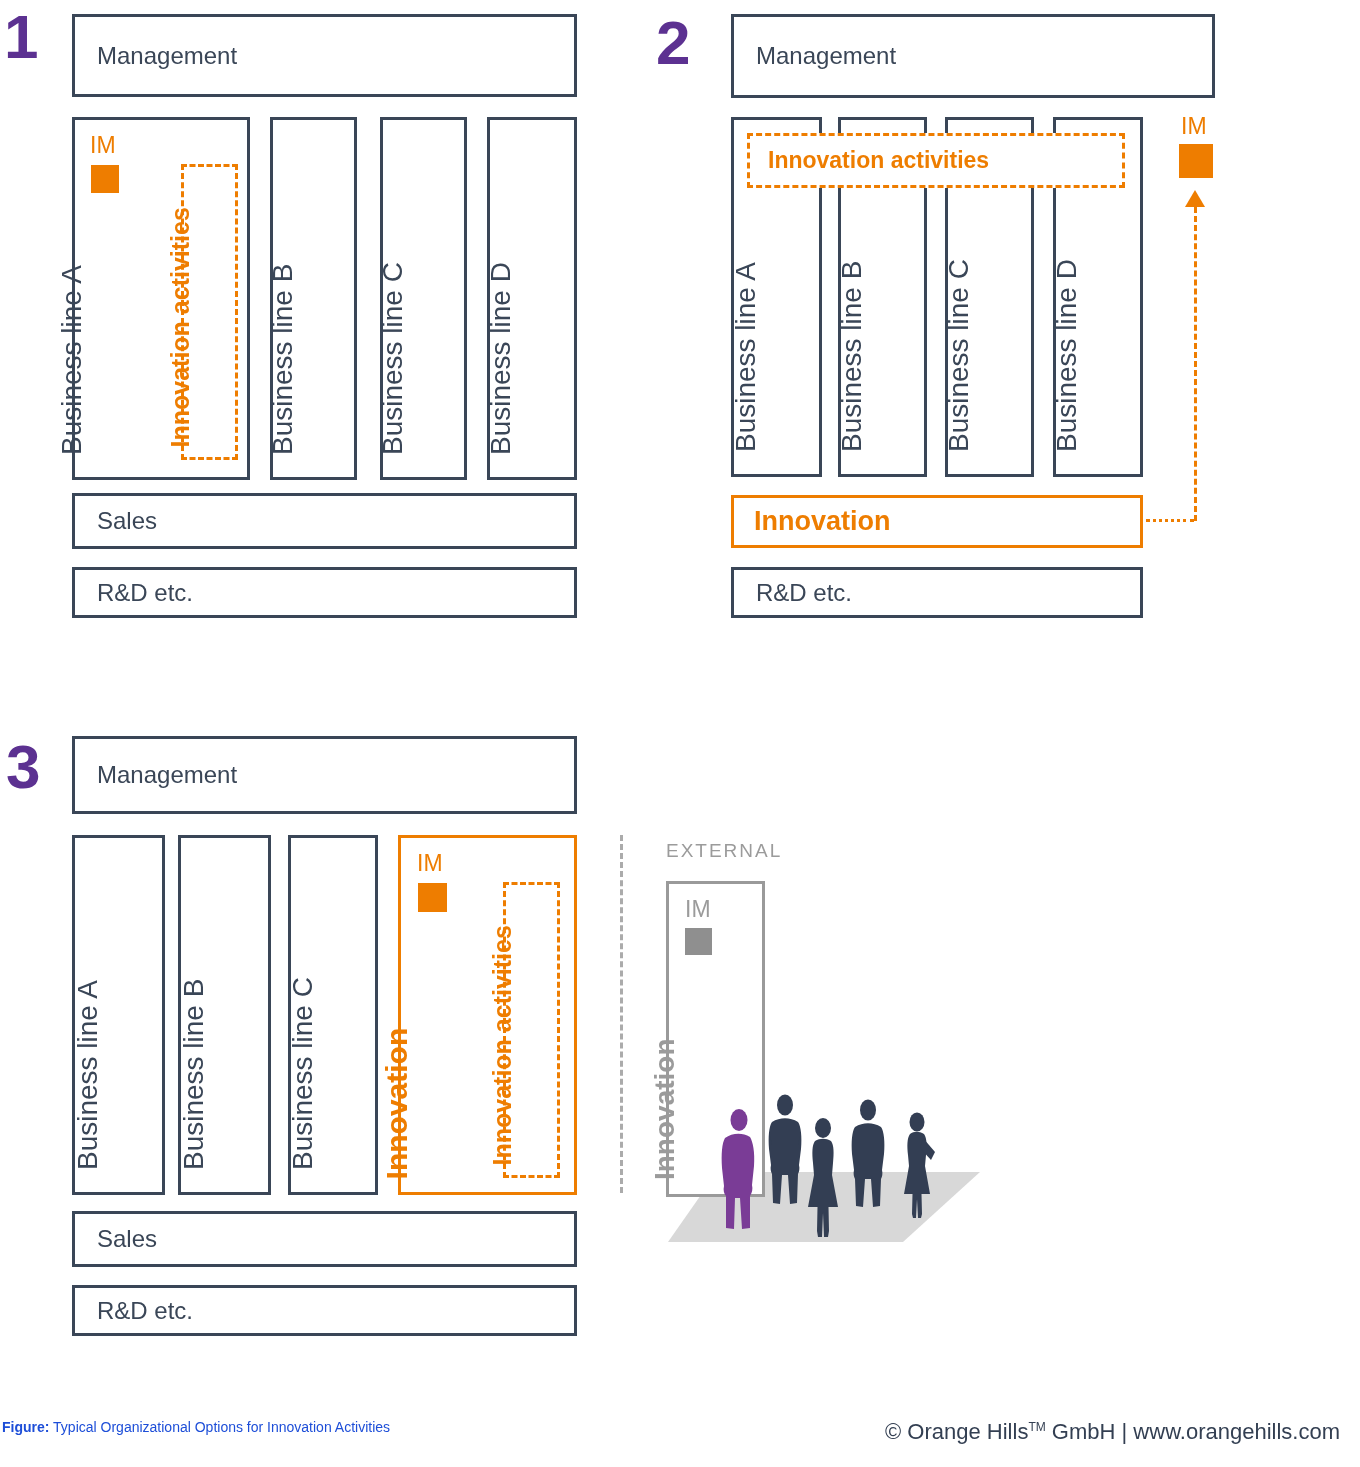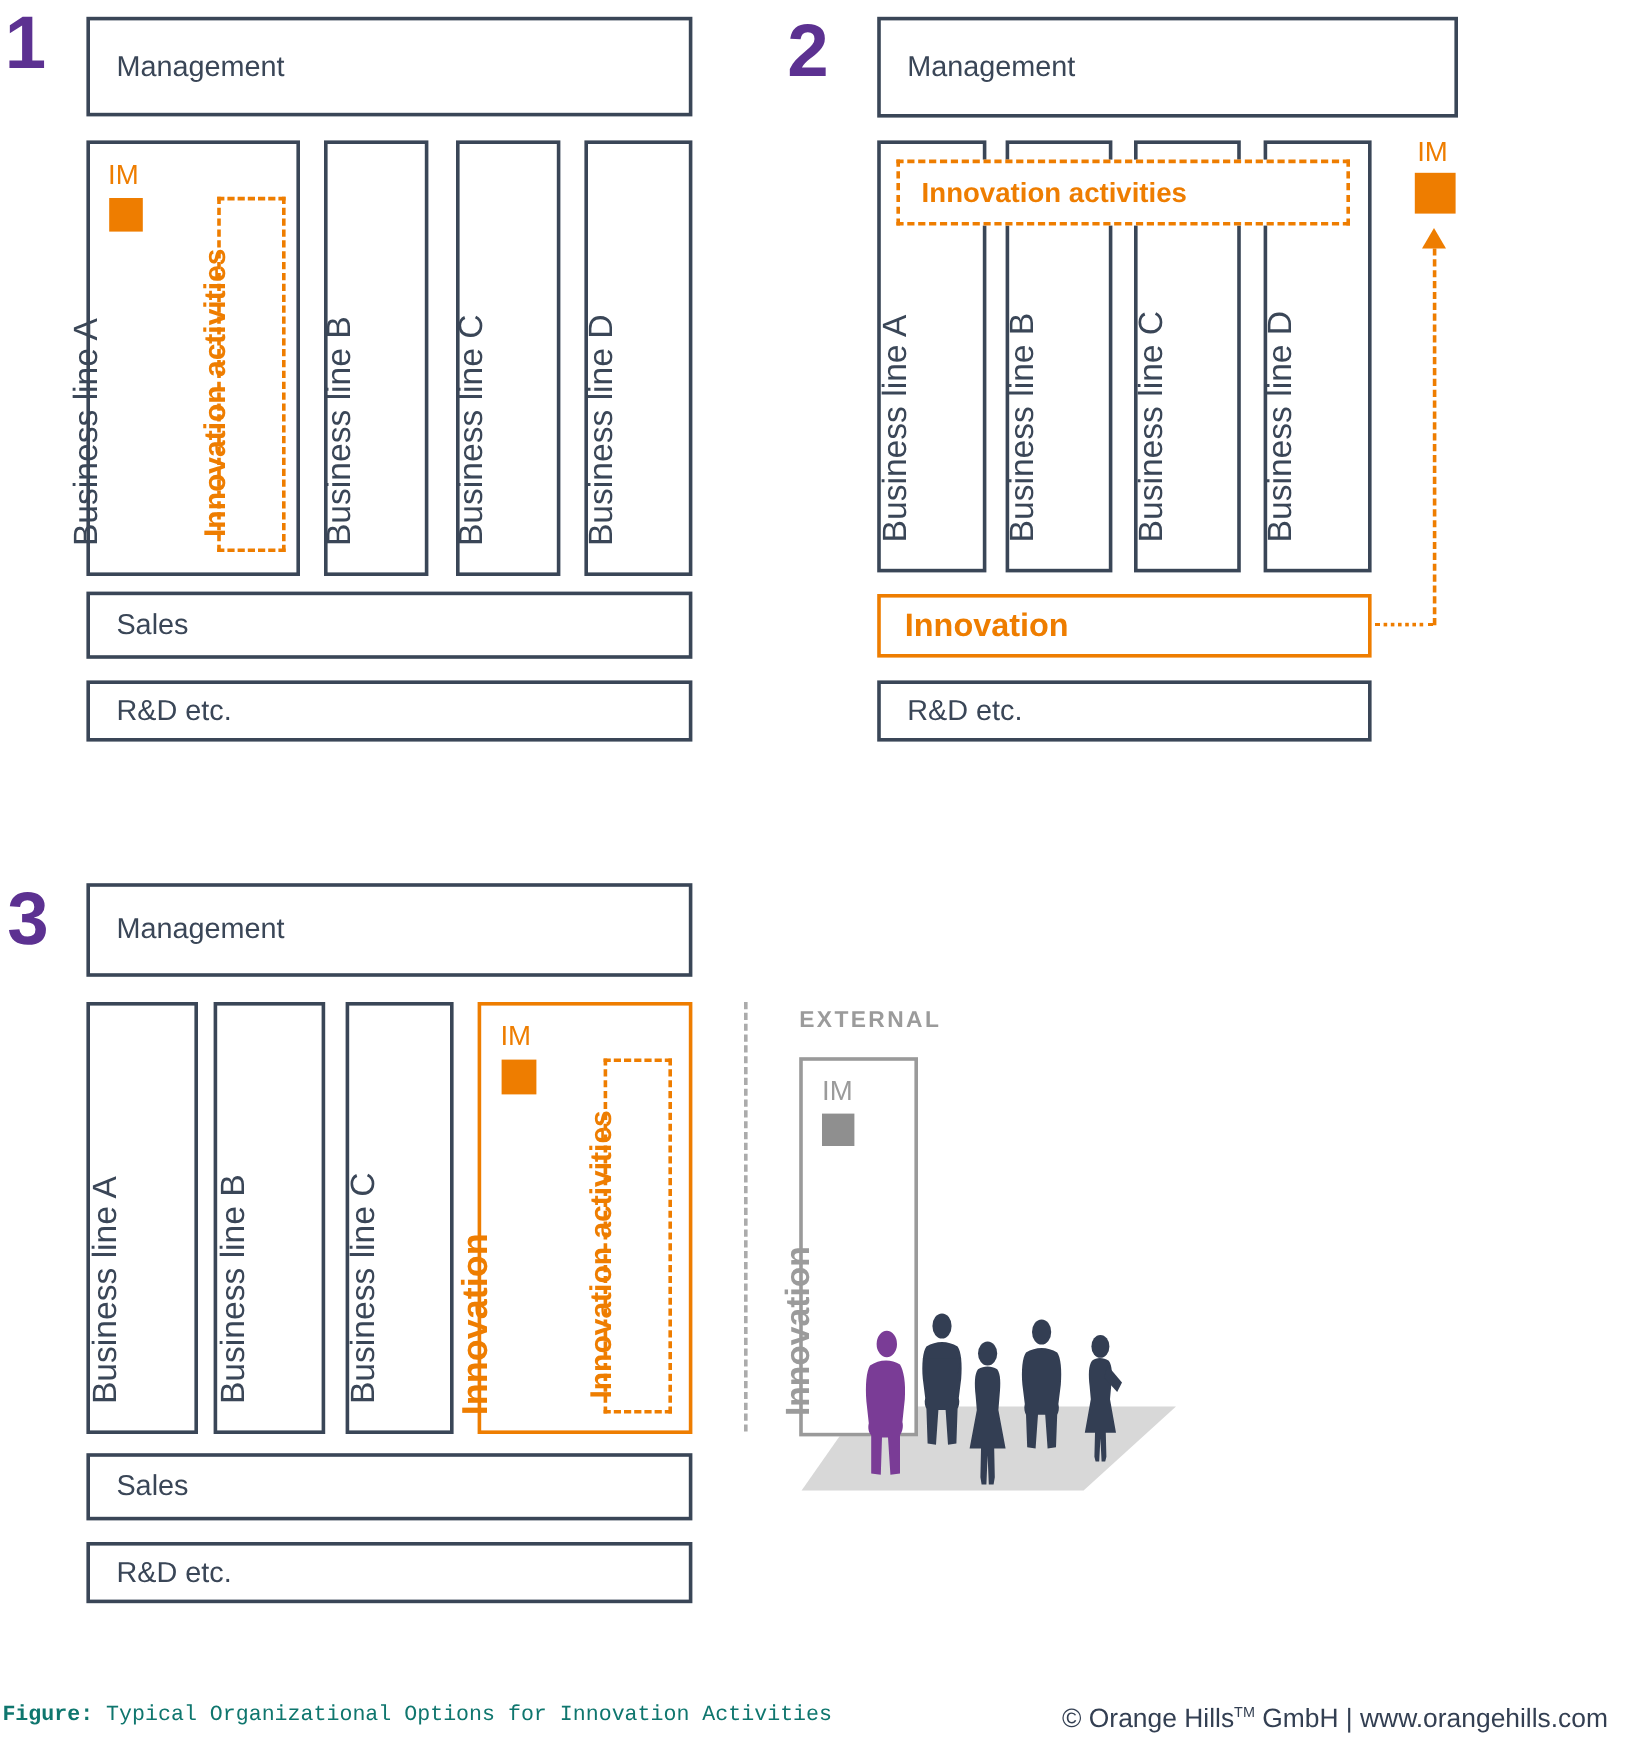--- a/index.html
+++ b/index.html
@@ -28,28 +28,28 @@
   .dashed-h .h-label{font-size:23px;font-weight:700;color:#EE7D00;padding-left:18px;}
 
   .innov-box{position:absolute;box-sizing:border-box;border:3px solid #EE7D00;background:#fff;display:flex;align-items:center;}
   .innov-box .h-label{font-size:27px;font-weight:700;color:#EE7D00;padding-left:20px;}
 
   .arrow-v{position:absolute;width:0;border-left:3px dashed #EE7D00;}
   .arrow-h{position:absolute;height:0;border-top:3px dotted #EE7D00;}
   .arrow-head{position:absolute;width:0;height:0;border-left:10px solid transparent;border-right:10px solid transparent;border-bottom:17px solid #EE7D00;}
 
   .ext-divider{position:absolute;width:0;border-left:3px dashed #ABABAB;}
-  .ext-label{position:absolute;font-size:19px;font-weight:700;letter-spacing:2px;color:#9B9B9B;}
+  .ext-label{position:absolute;font-size:19px;font-weight:400;letter-spacing:2px;color:#9B9B9B;}
   .ext-box{position:absolute;box-sizing:border-box;border:3px solid #9A9A9A;background:#fff;z-index:2;}
 
   .layer{position:absolute;}
   .floor-svg{z-index:1;}
   .people-svg{z-index:3;}
 
-  .footer-left{position:absolute;font-size:18px;color:#0f766e;font-family:Liberation Mono, monospace;}
+  .footer-left{position:absolute;font-size:14px;color:#1d4ed8;}
   .footer-left b{font-weight:700;}
   .footer-right{position:absolute;font-size:22px;color:#333F52;text-align:center;}
   .footer-right sup{font-size:12px;}
 </style>
 </head>
 <body>
 
 <div class="canvas">
 
   <div class="num" style="left:4px;top:6px;">1</div>

